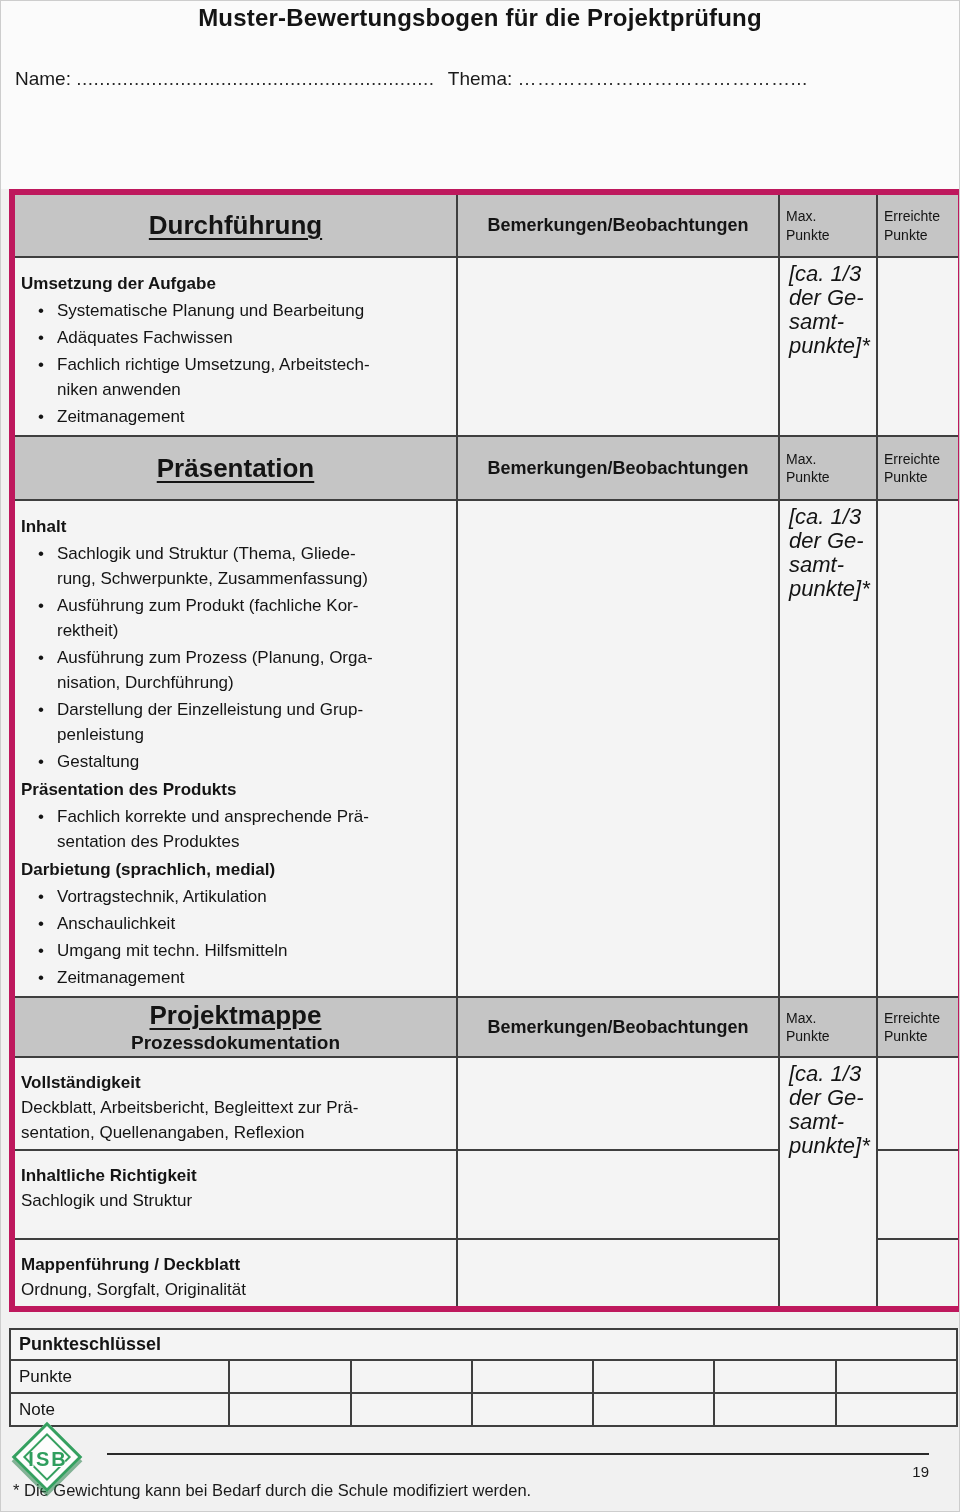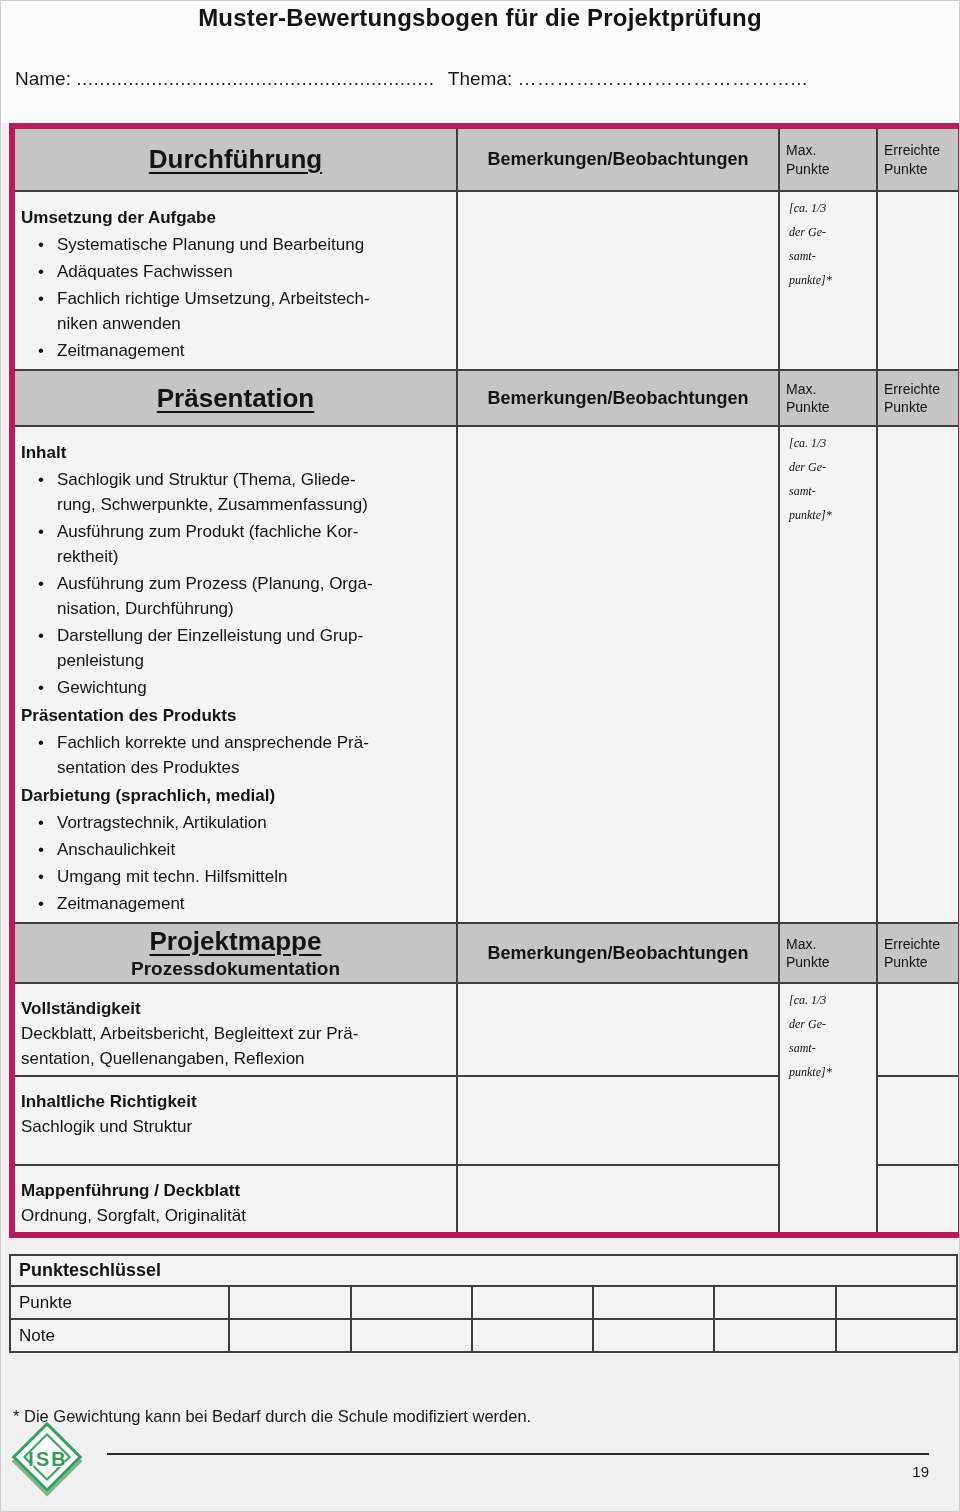--- a/index.html
+++ b/index.html
@@ -7,40 +7,40 @@
   .page {
     width:960px; height:1512px;
     margin:0 auto;
     background:#f1f1f1;
     border:1px solid #cdcdcd;
     font-family:"Liberation Sans", sans-serif;
     color:#141414;
     position:relative;
     overflow:hidden;
   }
-  .top-area { background:#fbfbfb; padding-top:3px; height:122px; }
+  .top-area { background:#fbfbfb; padding-top:3px; height:188px; }
   .doc-title { text-align:center; font-size:24px; font-weight:bold; letter-spacing:0.2px; }
   .doc-subtitle { text-align:center; font-size:21px; font-weight:bold; margin-top:32px; }
   .name-line {
     margin-top:36px; padding-left:14px; font-size:19px; white-space:nowrap; color:#1a1a1a;
   }
   .name-line .dots { letter-spacing:0.5px; color:#2a2a2a; }
   .name-line .thema-label { margin-left:8px; }
 
   table { border-collapse:collapse; table-layout:fixed; }
   table.main {
     margin-left:8px; width:949px;
     border:6px solid #be185d;
   }
   table.main td { border:2px solid #3f3f3f; }
   col.c1 { width:445px; } col.c2 { width:322px; } col.c3 { width:98px; } col.c4 { width:84px; }
 
   tr.hrow td { background:#c5c5c5; vertical-align:middle; }
   tr.hrow.h1 { height:65px; }
-  tr.hrow.h2 { height:56px; }
+  tr.hrow.h2 { height:64px; }
   tr.hrow.h3 { height:60px; }
   .sec { text-align:center; }
   .sec-title {
     font-size:26px; font-weight:bold; text-decoration:underline;
     text-underline-offset:4px; text-decoration-thickness:2px;
   }
   .sec-sub { font-size:19px; font-weight:bold; margin-top:1px; }
   .bem { text-align:center; font-size:18px; font-weight:bold; }
   .sm {
     font-size:14px; padding:6px 6px; vertical-align:middle;
@@ -58,22 +58,22 @@
   .blk { white-space:pre-line; }
   .blk.head { font-weight:bold; margin:3px 0 2px 0; }
   .blk.bullet { position:relative; padding-left:36px; margin:2px 0; }
   .blk.bullet::before { content:"\2022"; position:absolute; left:17px; top:0; }
 
   td.rowcell { padding:12px 24px 4px 6px; font-size:17px; line-height:25px; }
   .row-head { font-weight:bold; }
   .row-text { white-space:pre-line; }
 
   td.note {
-    font-style:italic; font-size:12px; line-height:24px;
-    padding:4px 2px 0 9px; vertical-align:middle; white-space:pre-line;font-family:Liberation Serif, serif;
+    font-style:italic; font-size:22px; line-height:24px;
+    padding:4px 2px 0 9px; vertical-align:middle; white-space:pre-line;
   }
   td.empty { background:#f4f4f4; }
 
   table.keys {
     margin-left:8px; margin-top:16px; width:949px;
     border:2px solid #3f3f3f; background:#a16207;
   }
   table.keys td { border:2px solid #3f3f3f; background:#f4f4f4; }
   tr.keys-title-row { height:31px; }
   .keys-title { font-size:18px; font-weight:bold; padding-left:8px; vertical-align:middle; }
@@ -164,21 +164,21 @@
         <td class="content">
           <div class="blk head">Inhalt</div>
           <div class="blk bullet">Sachlogik und Struktur (Thema, Gliede-
 rung, Schwerpunkte, Zusammenfassung)</div>
           <div class="blk bullet">Ausführung zum Produkt (fachliche Kor-
 rektheit)</div>
           <div class="blk bullet">Ausführung zum Prozess (Planung, Orga-
 nisation, Durchführung)</div>
           <div class="blk bullet">Darstellung der Einzelleistung und Grup-
 penleistung</div>
-          <div class="blk bullet">Gewichtung</div>
+          <div class="blk bullet">Gestaltung</div>
           <div class="blk head">Präsentation des Produkts</div>
           <div class="blk bullet">Fachlich korrekte und ansprechende Prä-
 sentation des Produktes</div>
           <div class="blk head">Darbietung (sprachlich, medial)</div>
           <div class="blk bullet">Vortragstechnik, Artikulation</div>
           <div class="blk bullet">Anschaulichkeit</div>
           <div class="blk bullet">Umgang mit techn. Hilfsmitteln</div>
           <div class="blk bullet">Zeitmanagement</div>
         </td>
         <td class="empty"></td>

